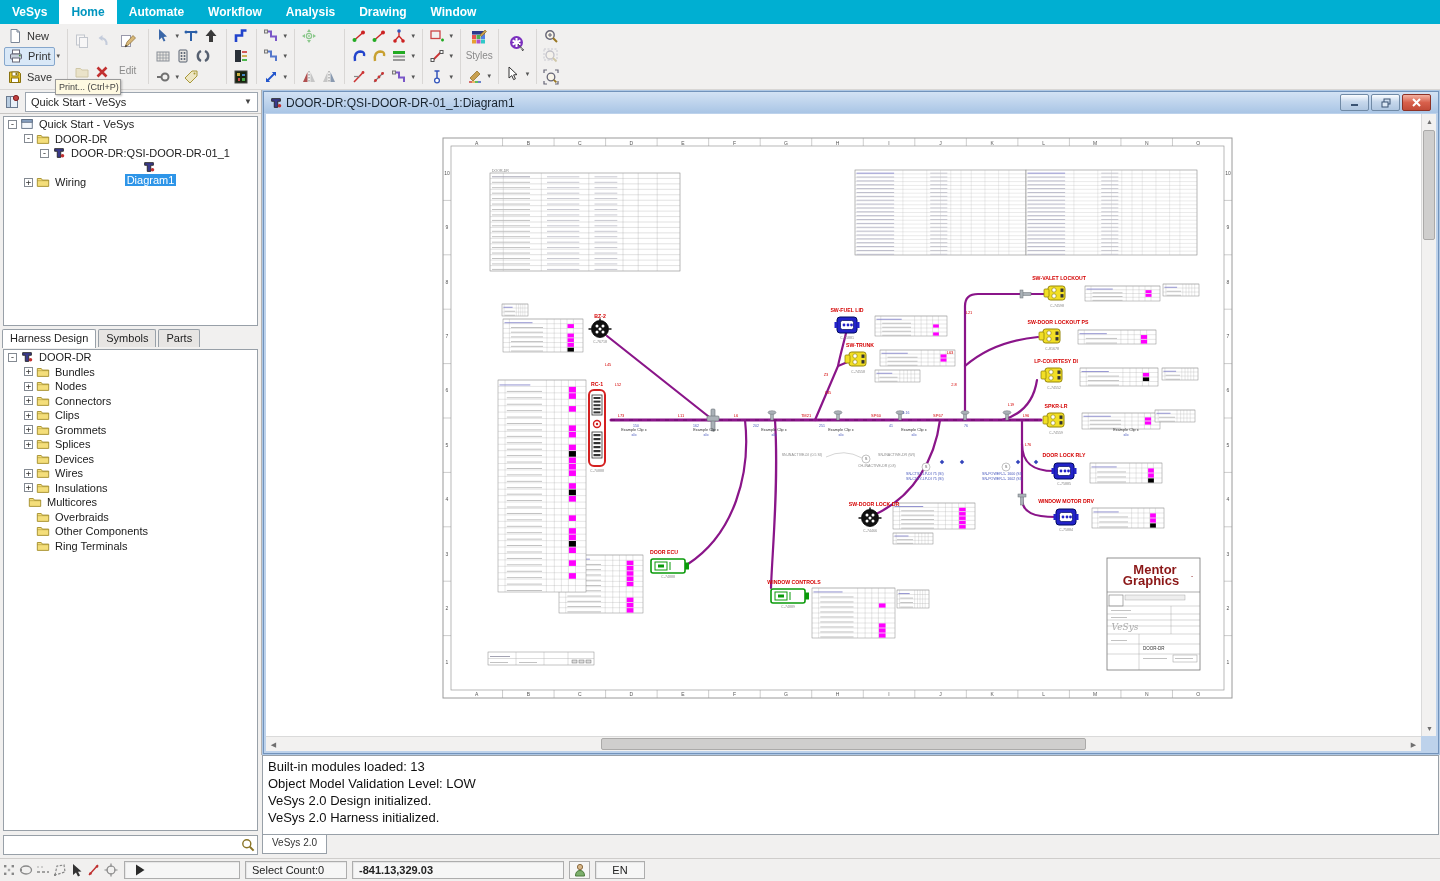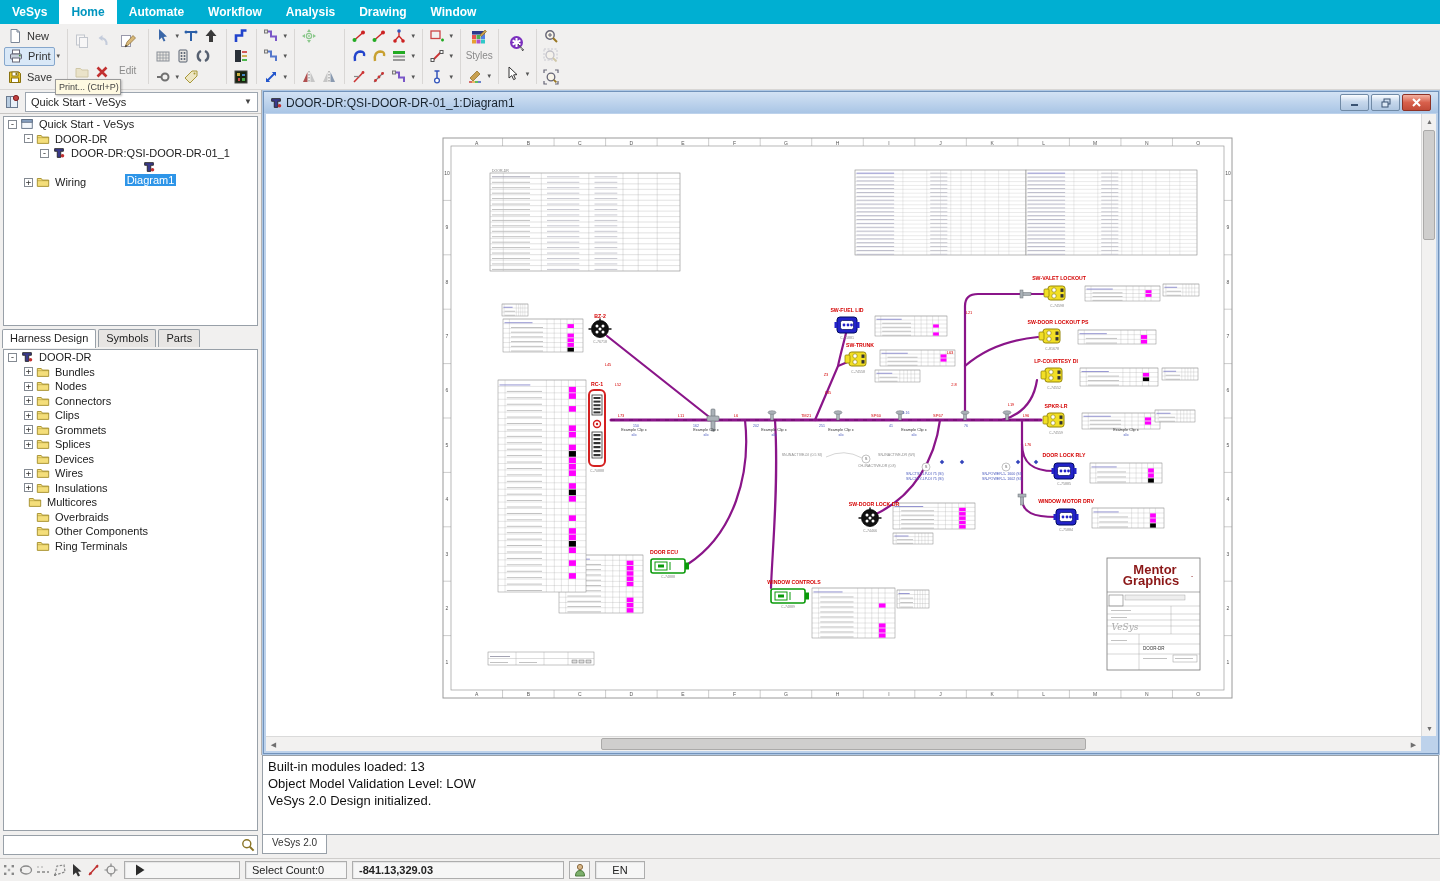--- a/index.html
+++ b/index.html
@@ -1809,20 +1809,21 @@
       <div class="scr-arrow" style="right:0">▶</div>
     </div>
   </div>
 </div>
 
 <div id="console">
   <div class="console-box" id="consolebox">
       <div>Built-in modules loaded: 13</div>
       <div>Object Model Validation Level: LOW</div>
       <div>VeSys 2.0 Design initialized.</div>
+      <div>VeSys 2.0 Harness initialized.</div>
     </div>
   <div class="console-tabs">
     <div class="ctab">VeSys 2.0</div>
   </div>
 </div>
 
 <div id="statusbar">
   <span class="sico">
       <svg width="16" height="16" viewBox="0 0 16 16">
         <rect x="3" y="3" width="2.4" height="2.4" fill="#888"></rect>

